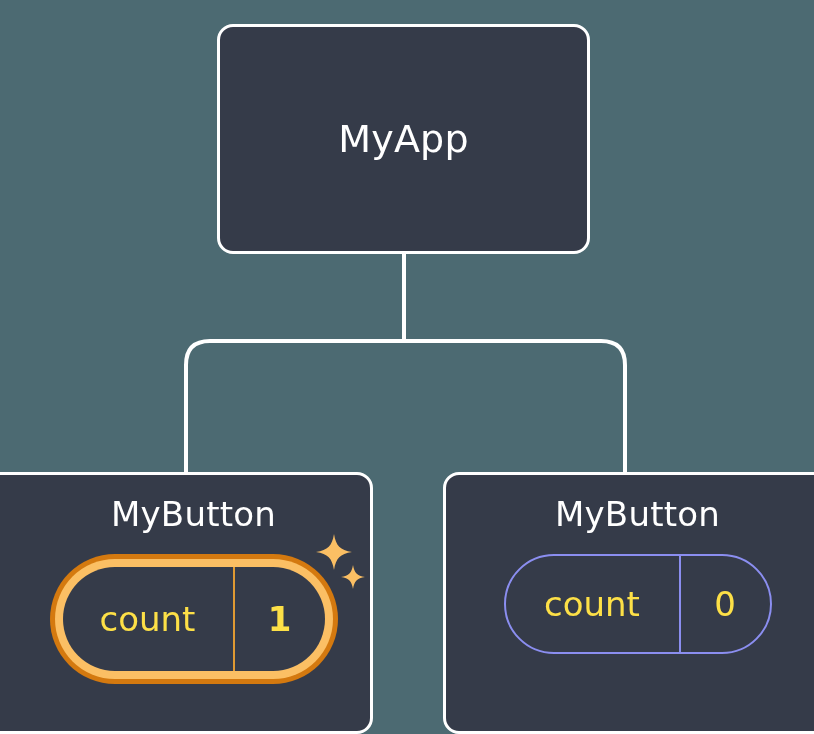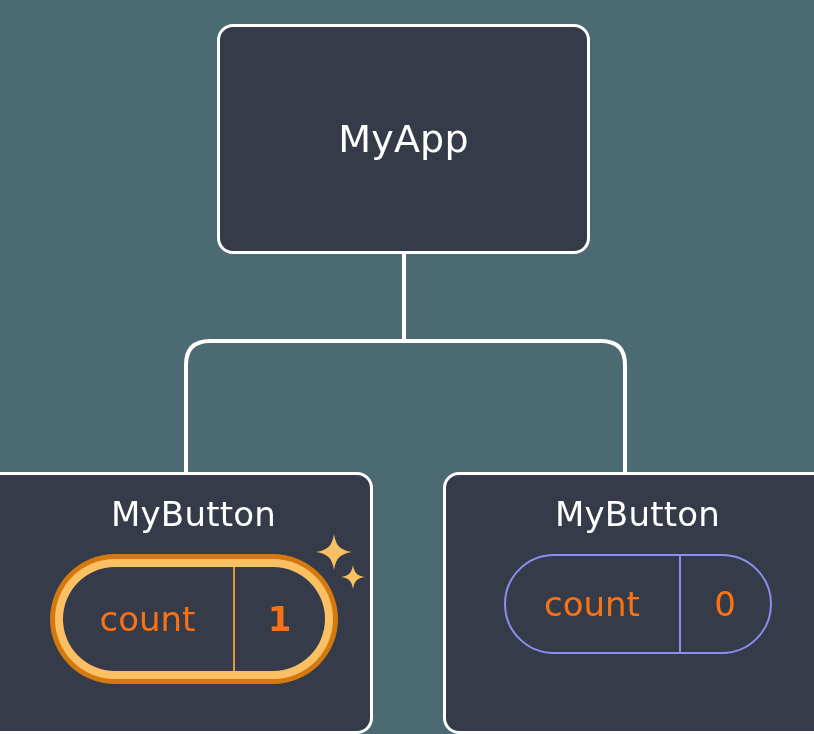--- a/index.html
+++ b/index.html
@@ -145,21 +145,21 @@
   }
   .pill-core .pill-key {
     width: 172px;
     border-right: 2px solid #e09a33;
   }
 
   .pill-key, .pill-val {
     display: flex;
     align-items: center;
     justify-content: center;
-    color: #f97316;
+    color: #fde047;
     font-size: 34px;
     box-sizing: border-box;
   }
   .pill-val { flex: 1; }
   .pill-val-strong { font-weight: 700; }
 
   
   .sparkles {
     position: absolute;
     right: -34px;

